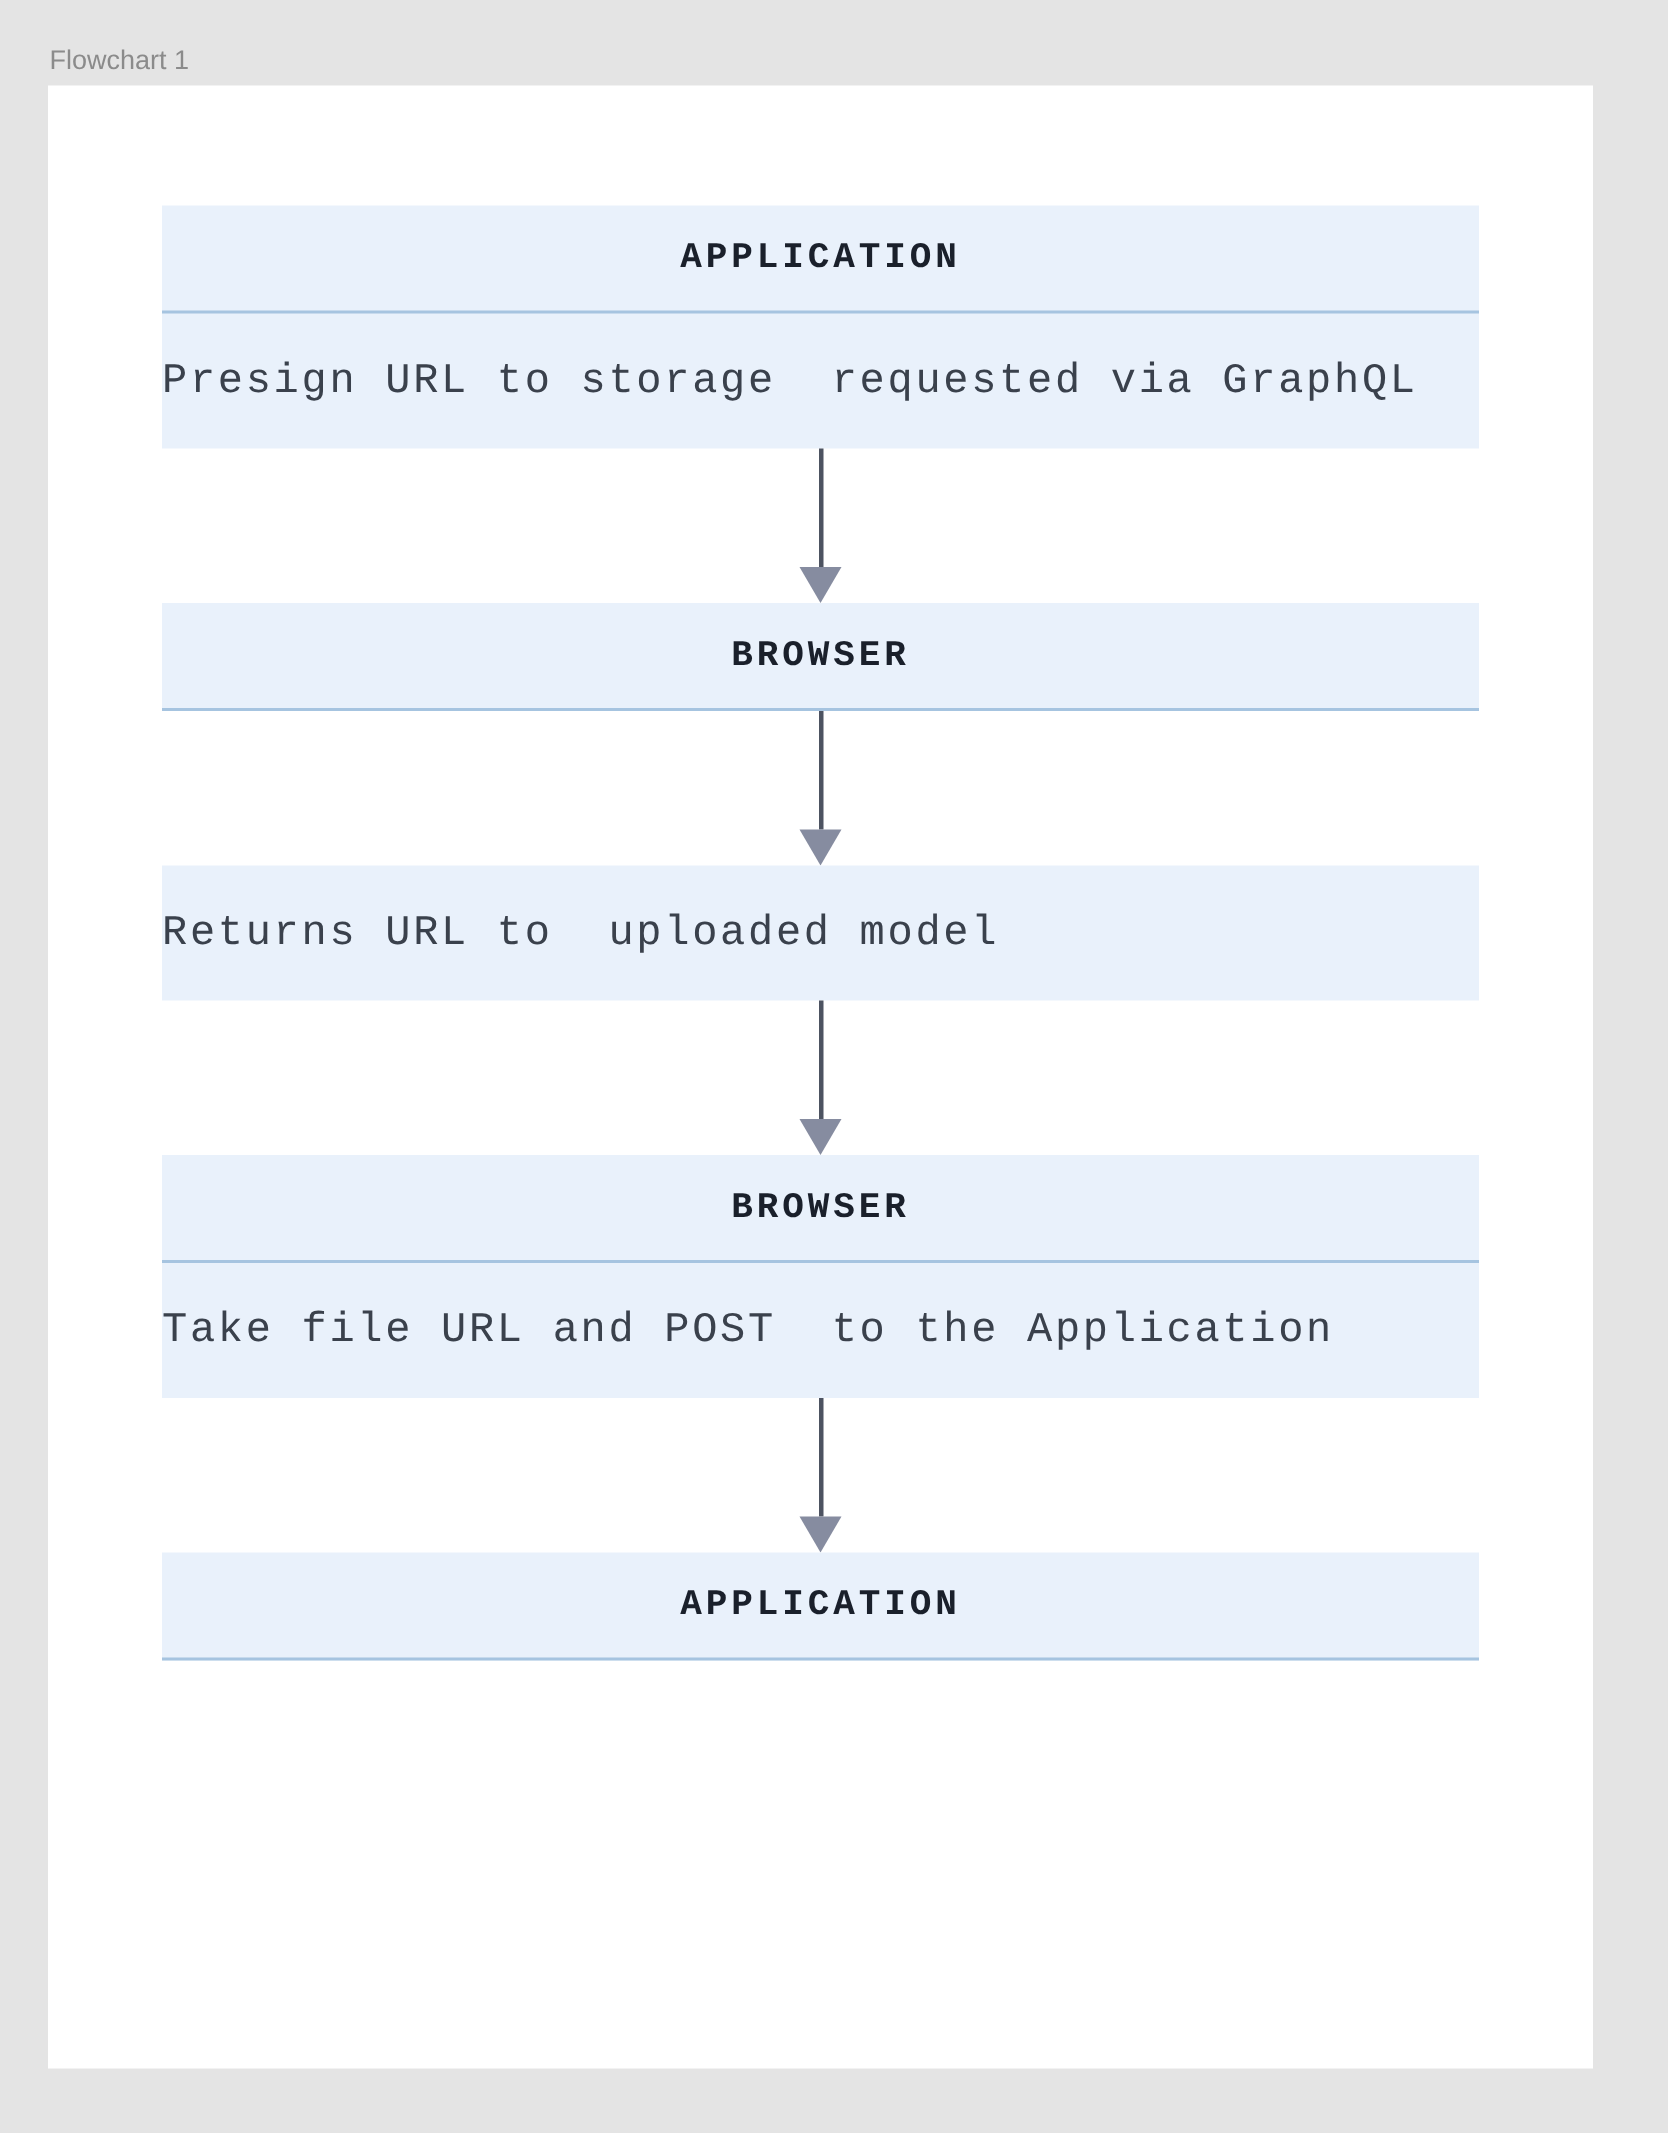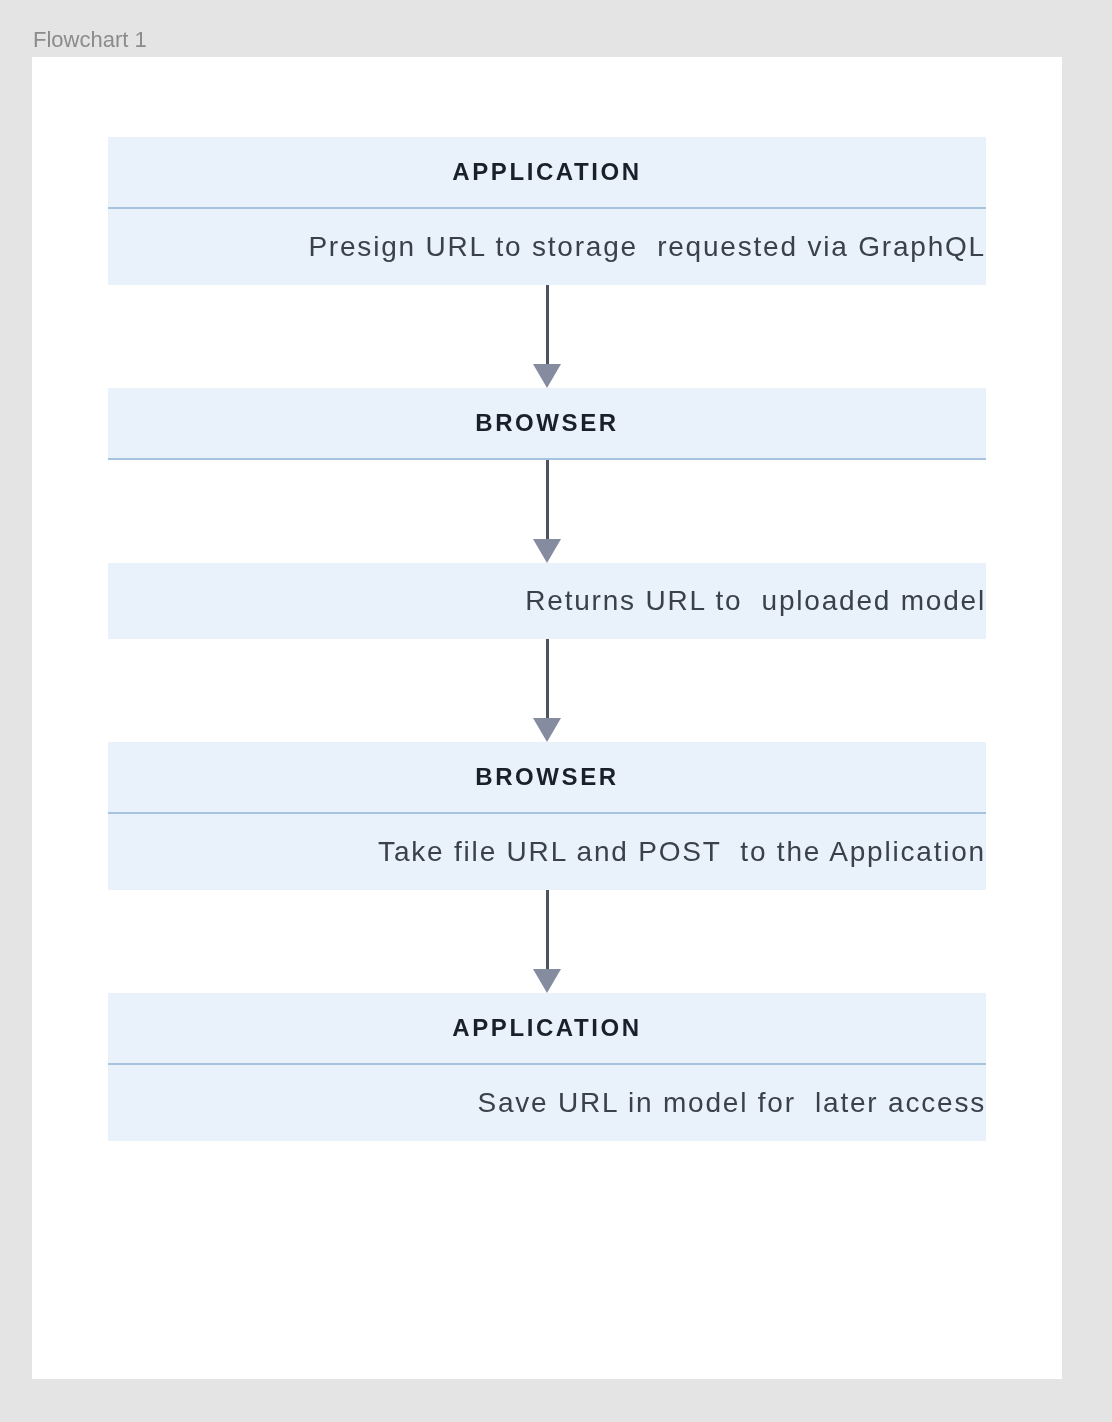--- a/index.html
+++ b/index.html
@@ -18,61 +18,62 @@
   body{
     background:var(--page-bg);
     font-family:"Liberation Sans", sans-serif;
     position:relative;
     overflow:hidden;
   }
   .doc-label{
     position:absolute;
     left:33px;
     top:31px;
-    font-size:22px;
+    font-size:18px;
     line-height:18px;
     color:var(--label-text);
   }
   .canvas{
     position:absolute;
     left:32px;
     top:57px;
     width:1030px;
     height:1322px;
     background:var(--canvas-bg);
   }
   .flow{
     padding-top:80px;
     display:flex;
     flex-direction:column;
     align-items:center;
   }
   .node{
     width:878px;
     background:var(--box-bg);
+    font-family:Liberation Mono, monospace;
   }
   .node-header{
     height:72px;
     display:flex;
     align-items:center;
     justify-content:center;
     border-bottom:2px solid var(--divider);
   }
   .node-header span{
     font-size:24px;
     font-weight:700;
     letter-spacing:2.6px;
     color:var(--header-text);
     white-space:pre;
   }
   .node-body{
-    height:76px;
+    height:90px;
     display:flex;
     align-items:center;
-    justify-content:flex-end;
+    justify-content:flex-start;
   }
   .node-body span{
     font-size:28px;
     font-weight:300;
     letter-spacing:1.8px;
     color:var(--body-text);
     white-space:pre;
   }
   .arrow{
     height:103px;
@@ -148,19 +149,16 @@
 
     <div class="arrow">
       <div class="arrow-shaft"></div>
       <div class="arrow-head"></div>
     </div>
 
     <section class="node">
       <div class="node-header">
         <span>APPLICATION</span>
       </div>
-      <div class="node-body">
-        <span>Save URL in model for  later access</span>
-      </div>
     </section>
 
   </div>
 </div>
 
 </body></html>

